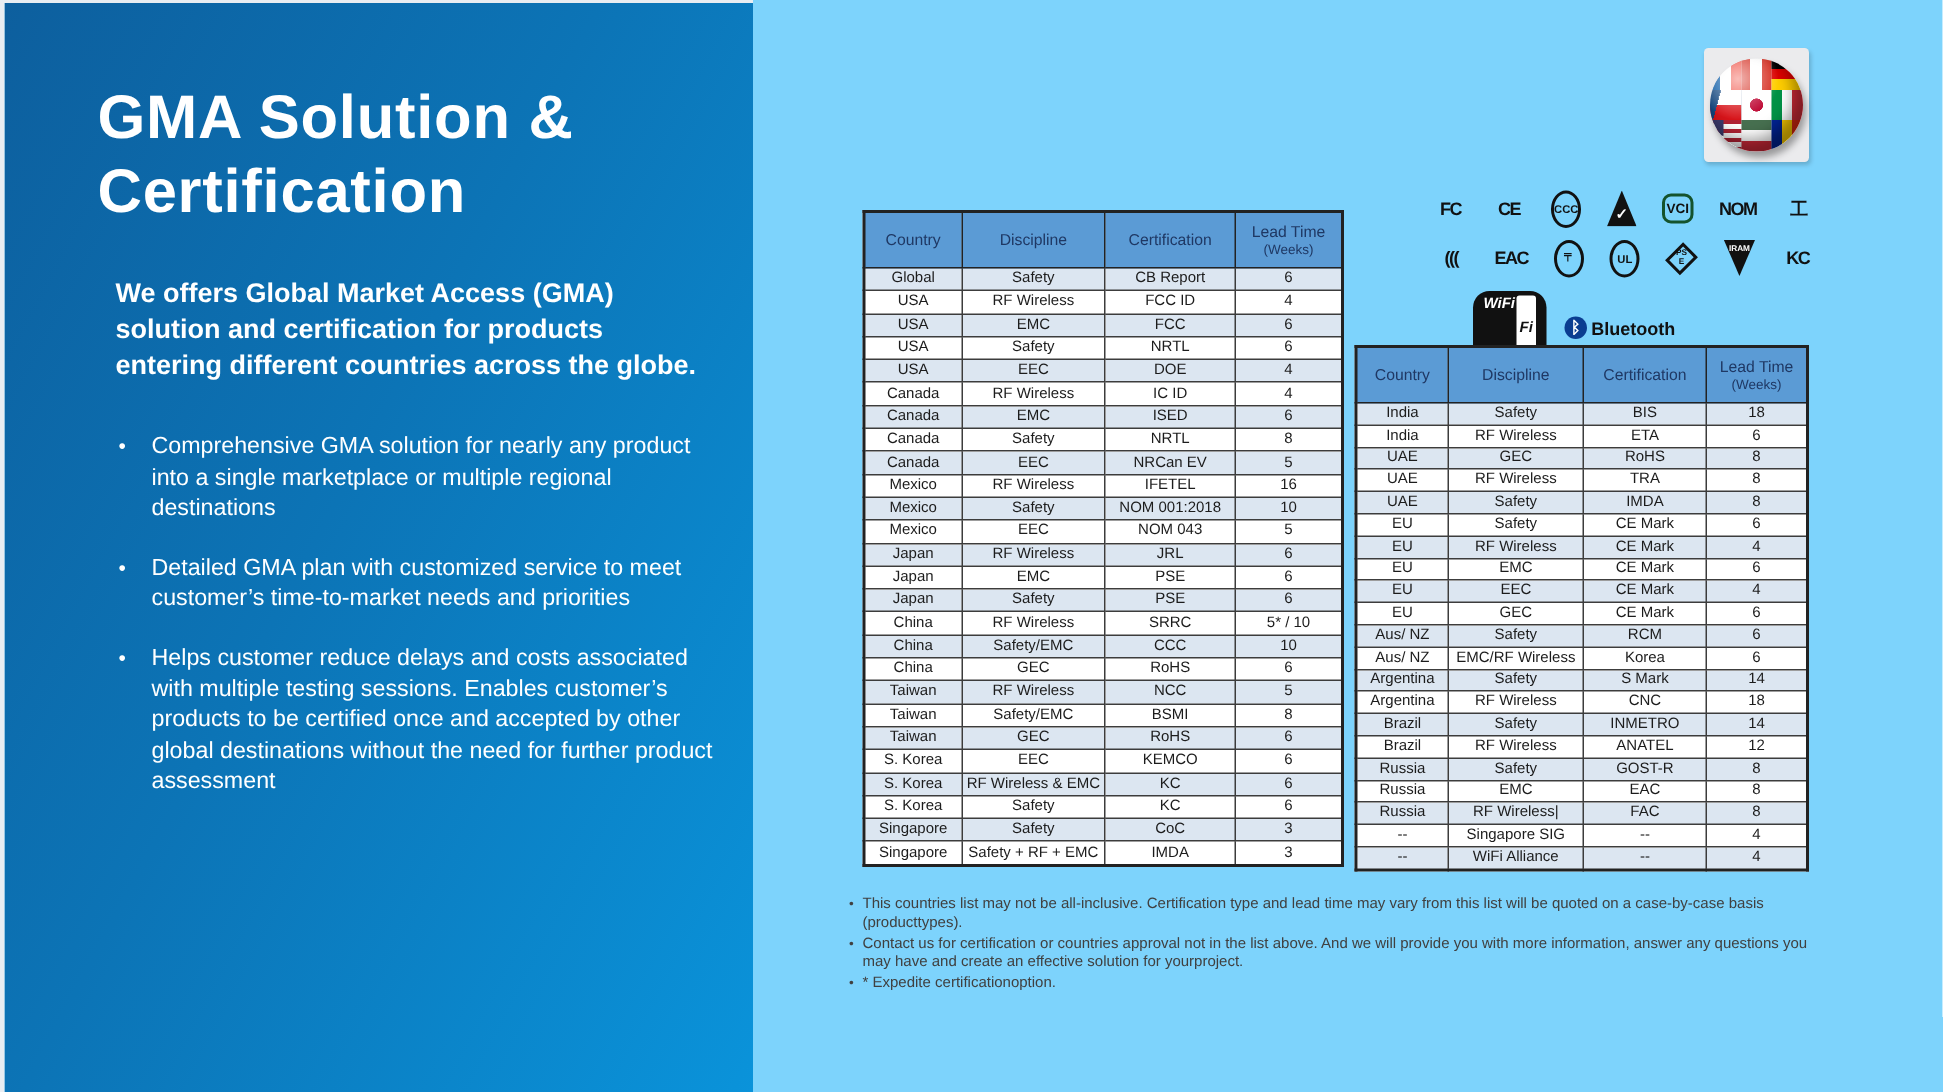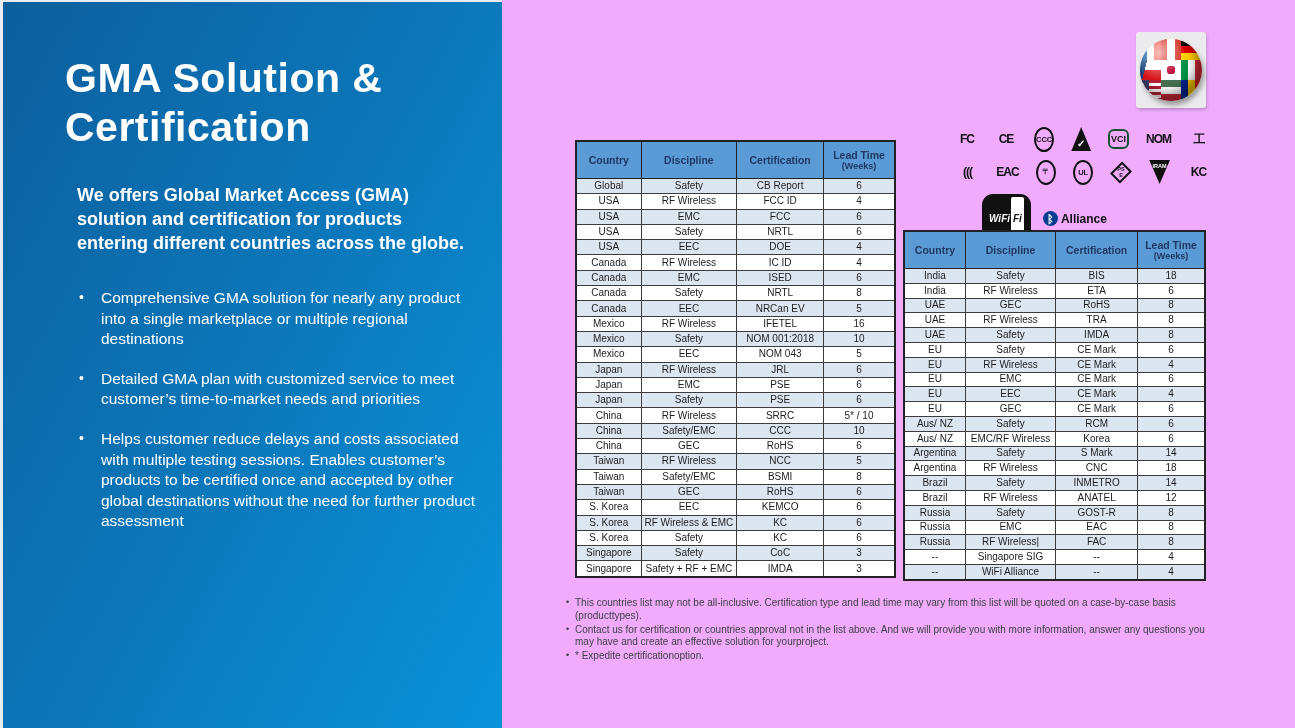--- a/index.html
+++ b/index.html
@@ -1,61 +1,61 @@
 <!DOCTYPE html>
 <html><head>
 <meta charset="utf-8">
 <style>
   html,body{margin:0;padding:0;background:#fff;}
-  .slide{position:relative;width:1295px;height:728px;background:#f0abfc;overflow:hidden;
+  .slide{position:relative;width:1295px;height:728px;background:#7dd3fc;overflow:hidden;
          font-family:"Liberation Sans",sans-serif;}
 
   
   .left-panel{position:absolute;left:0;top:0;width:502px;height:728px;
     background:linear-gradient(118deg,#0d5f9e 0%,#0c74b6 45%,#0a93da 100%);
     border-left:3px solid #e9edf2;border-top:2px solid #e9edf2;box-sizing:border-box;color:#fff;}
   .page-title{position:absolute;left:62px;top:52px;margin:0;font-size:41px;line-height:1.2;
     font-weight:bold;color:#fff;letter-spacing:.5px;}
   .intro{position:absolute;left:74px;top:182px;width:396px;margin:0;font-weight:bold;
     font-size:18px;line-height:1.32;color:#fff;}
   .bullets{position:absolute;left:72px;top:286px;width:404px;margin:0;padding:0;list-style:none;}
   .bullets li{position:relative;padding-left:26px;margin-bottom:19px;font-size:15.5px;
     line-height:1.33;color:#fff;}
   .bullets li .dot{position:absolute;left:4px;top:0;font-size:14px;}
 
   
   table.data-table{position:absolute;border-collapse:collapse;table-layout:fixed;background:#fff;
     text-align:center;font-size:10px;color:#1c1c1c;border:2px solid #222;}
-  .data-table th{background:#5b9bd5;color:#1f3864;font-weight:bold;font-size:10.5px;
+  .data-table th{background:#5b9bd5;color:#1f3864;font-weight:normal;font-size:10.5px;
     border:1px solid #222;height:36px;line-height:1.15;padding:0 2px;}
   .data-table th .sub{font-size:9px;}
   .data-table td{border:1px solid #3c3c3c;padding:0 2px;overflow:hidden;white-space:nowrap;line-height:1;}
   .data-table tbody tr:nth-child(odd) td{background:#dce6f1;}
   .t1{left:575px;top:140px;width:321px;}
   .t2{left:903px;top:230px;width:303px;}
   .t1 td{height:14.3px;}
   .t2 td{height:13.8px;}
   col.c-country{width:20.4%;} col.c-disc{width:30%;} col.c-cert{width:27.2%;} col.c-lead{width:22.4%;}
 
   
   .marks{position:absolute;left:956px;top:126px;width:254px;}
-  .marks-row{display:flex;align-items:center;gap:17px;margin-bottom:7px;}
+  .marks-row{display:flex;align-items:center;gap:17px;margin-bottom:7px;justify-content:flex-end;}
   .mark{display:flex;align-items:center;justify-content:center;width:30px;height:26px;
     color:#111;font-weight:bold;box-sizing:border-box;}
   .shape-plain{font-size:12px;letter-spacing:-1px;}
   .shape-circle{width:25px;height:25px;border:2px solid #111;border-radius:50%;font-size:7.5px;}
   .shape-round{border:2px solid #14532d;border-radius:6px;width:27px;height:20px;font-size:9px;}
   .shape-tri-up{width:27px;height:24px;background:#111;color:#fff;font-size:10px;
     clip-path:polygon(50% 0,100% 100%,0 100%);align-items:flex-end;padding-bottom:2px;}
   .shape-tri-down{width:27px;height:24px;background:#111;color:#fff;font-size:5.5px;
     clip-path:polygon(0 0,100% 0,50% 100%);align-items:flex-start;padding-top:3px;letter-spacing:0;}
   .shape-diamond{width:17px;height:17px;border:2px solid #111;transform:rotate(45deg);margin:0 4px;}
   .shape-diamond .inner{transform:rotate(-45deg);font-size:5.5px;font-weight:bold;text-align:center;line-height:1;}
   .logo-row{margin-left:26px;display:flex;align-items:center;gap:12px;margin-top:9px;}
-  .wifi-pill{display:inline-flex;align-items:center;gap:1px;background:#111;color:#fff;
+  .wifi-pill{display:inline-flex;align-items:flex-start;gap:1px;background:#111;color:#fff;
     border-radius:11px;padding:3px 7px;font-size:10px;font-weight:bold;font-style:italic;}
   .wifi-pill .fi{background:#fff;color:#111;border-radius:2px;padding:16px 2px;font-style:italic;}
   .bt{display:inline-flex;align-items:center;gap:3px;}
   .bt-dot{display:inline-flex;align-items:center;justify-content:center;width:15px;height:15px;
     border-radius:50%;background:#0a3d91;color:#fff;font-size:11px;font-weight:bold;}
   .bt-label{font-size:12px;font-weight:bold;color:#111;}
 
   
   .globe-card{position:absolute;left:1136px;top:32px;width:70px;height:76px;background:#ebebed;
     border-radius:3px;box-shadow:1px 2px 3px rgba(0,0,0,.18);display:flex;align-items:center;justify-content:center;}
@@ -135,21 +135,21 @@
         <span class="mark shape-tri-down">IRAM</span>
         <span class="mark shape-plain">KC</span>
       </div>
     <div class="logo-row">
       <span class="wifi-pill">
         <span>WiFi</span>
           <span class="fi">Fi</span>
       </span>
       <span class="bt">
         <span class="bt-dot">ᛒ</span>
-        <span class="bt-label">Alliance</span>
+        <span class="bt-label">Bluetooth</span>
       </span>
     </div>
   </div>
 
   <table class="data-table t1">
     <colgroup>
         <col class="c-country">
         <col class="c-disc">
         <col class="c-cert">
         <col class="c-lead">

